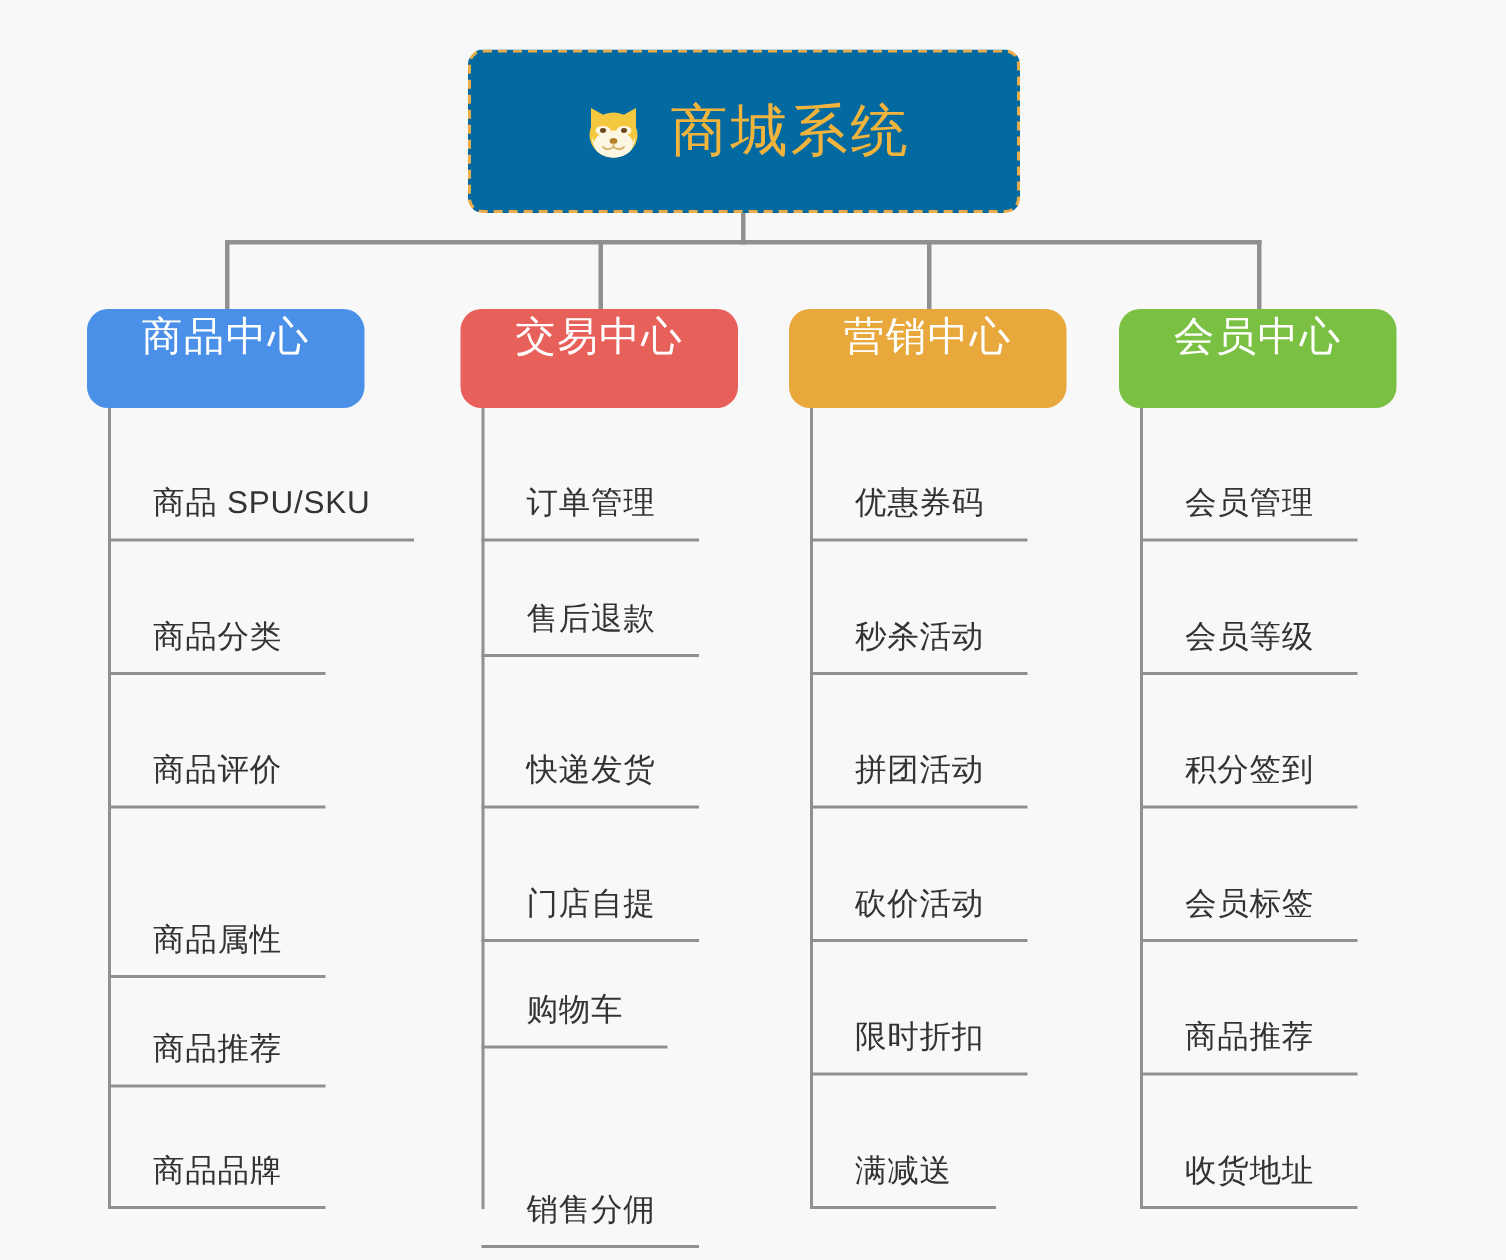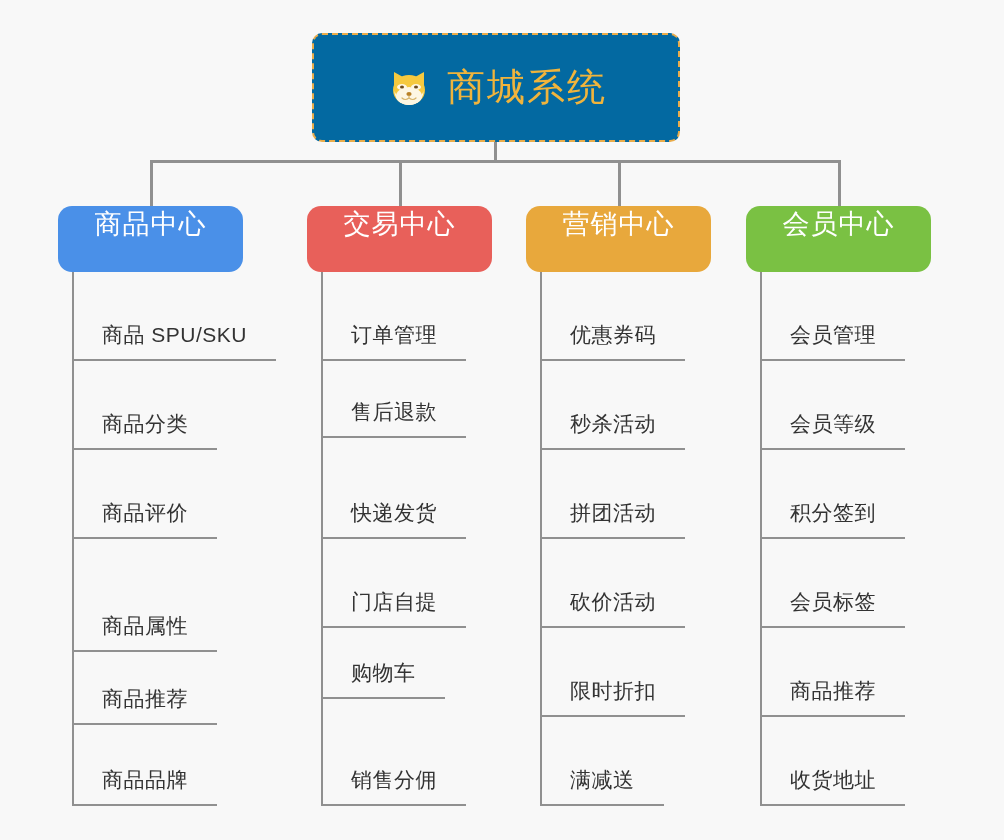--- a/index.html
+++ b/index.html
@@ -201,21 +201,21 @@
         <div class="leaf-rule" style="width: 145px;"></div>
       </div>
       <div class="leaf" style="left: 321px; top: 539px; width: 145px;">
         <span class="leaf-label">门店自提</span>
         <div class="leaf-rule" style="width: 145px;"></div>
       </div>
       <div class="leaf" style="left: 321px; top: 610px; width: 124px;">
         <span class="leaf-label">购物车</span>
         <div class="leaf-rule" style="width: 124px;"></div>
       </div>
-      <div class="leaf" style="left: 321px; top: 717px; width: 145px; text-decoration: underline;">
+      <div class="leaf" style="left: 321px; top: 743px; width: 145px; text-decoration: underline;">
         <span class="leaf-label">销售分佣</span>
         <div class="leaf-rule" style="width: 145px;"></div>
       </div>
       <div class="cat-box" style="left: 526px; background: rgb(232, 168, 60);">
         <span>营销中心</span>
       </div>
       <div class="branch-spine" style="left: 540px; height: 534px;"></div>
       <div class="leaf" style="left: 540px; top: 272px; width: 145px;">
         <span class="leaf-label">优惠券码</span>
         <div class="leaf-rule" style="width: 145px;"></div>

